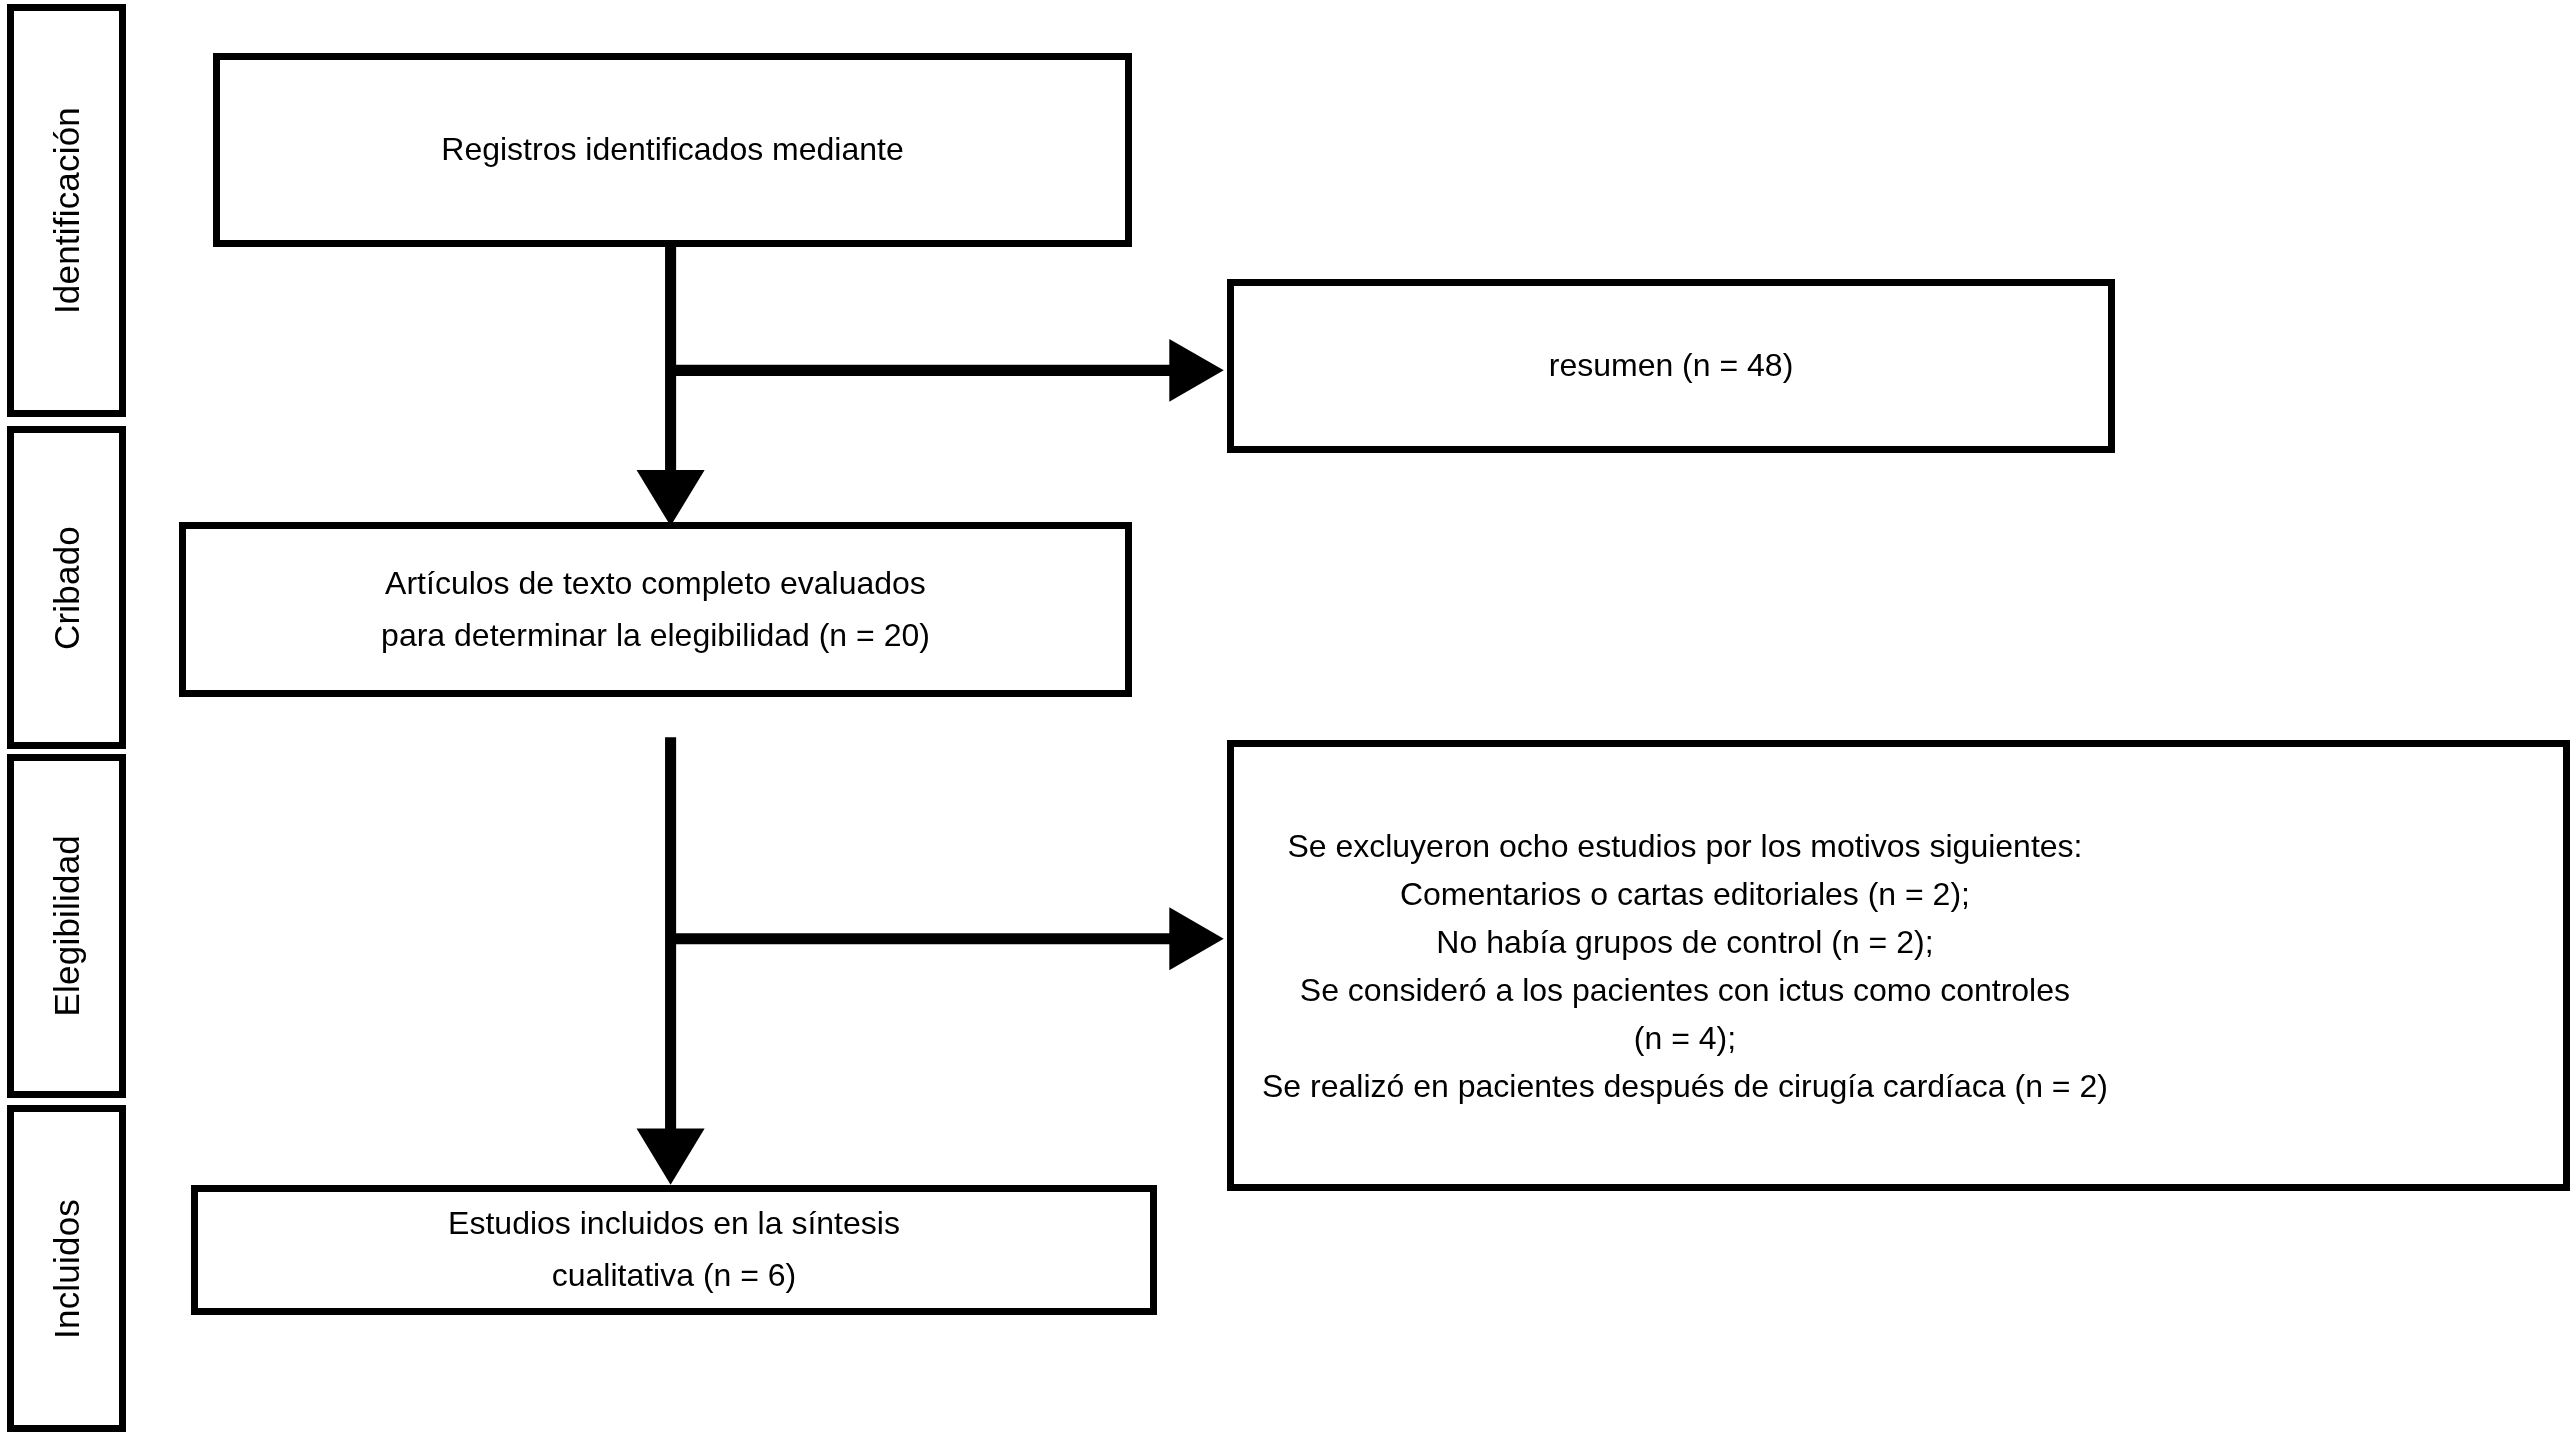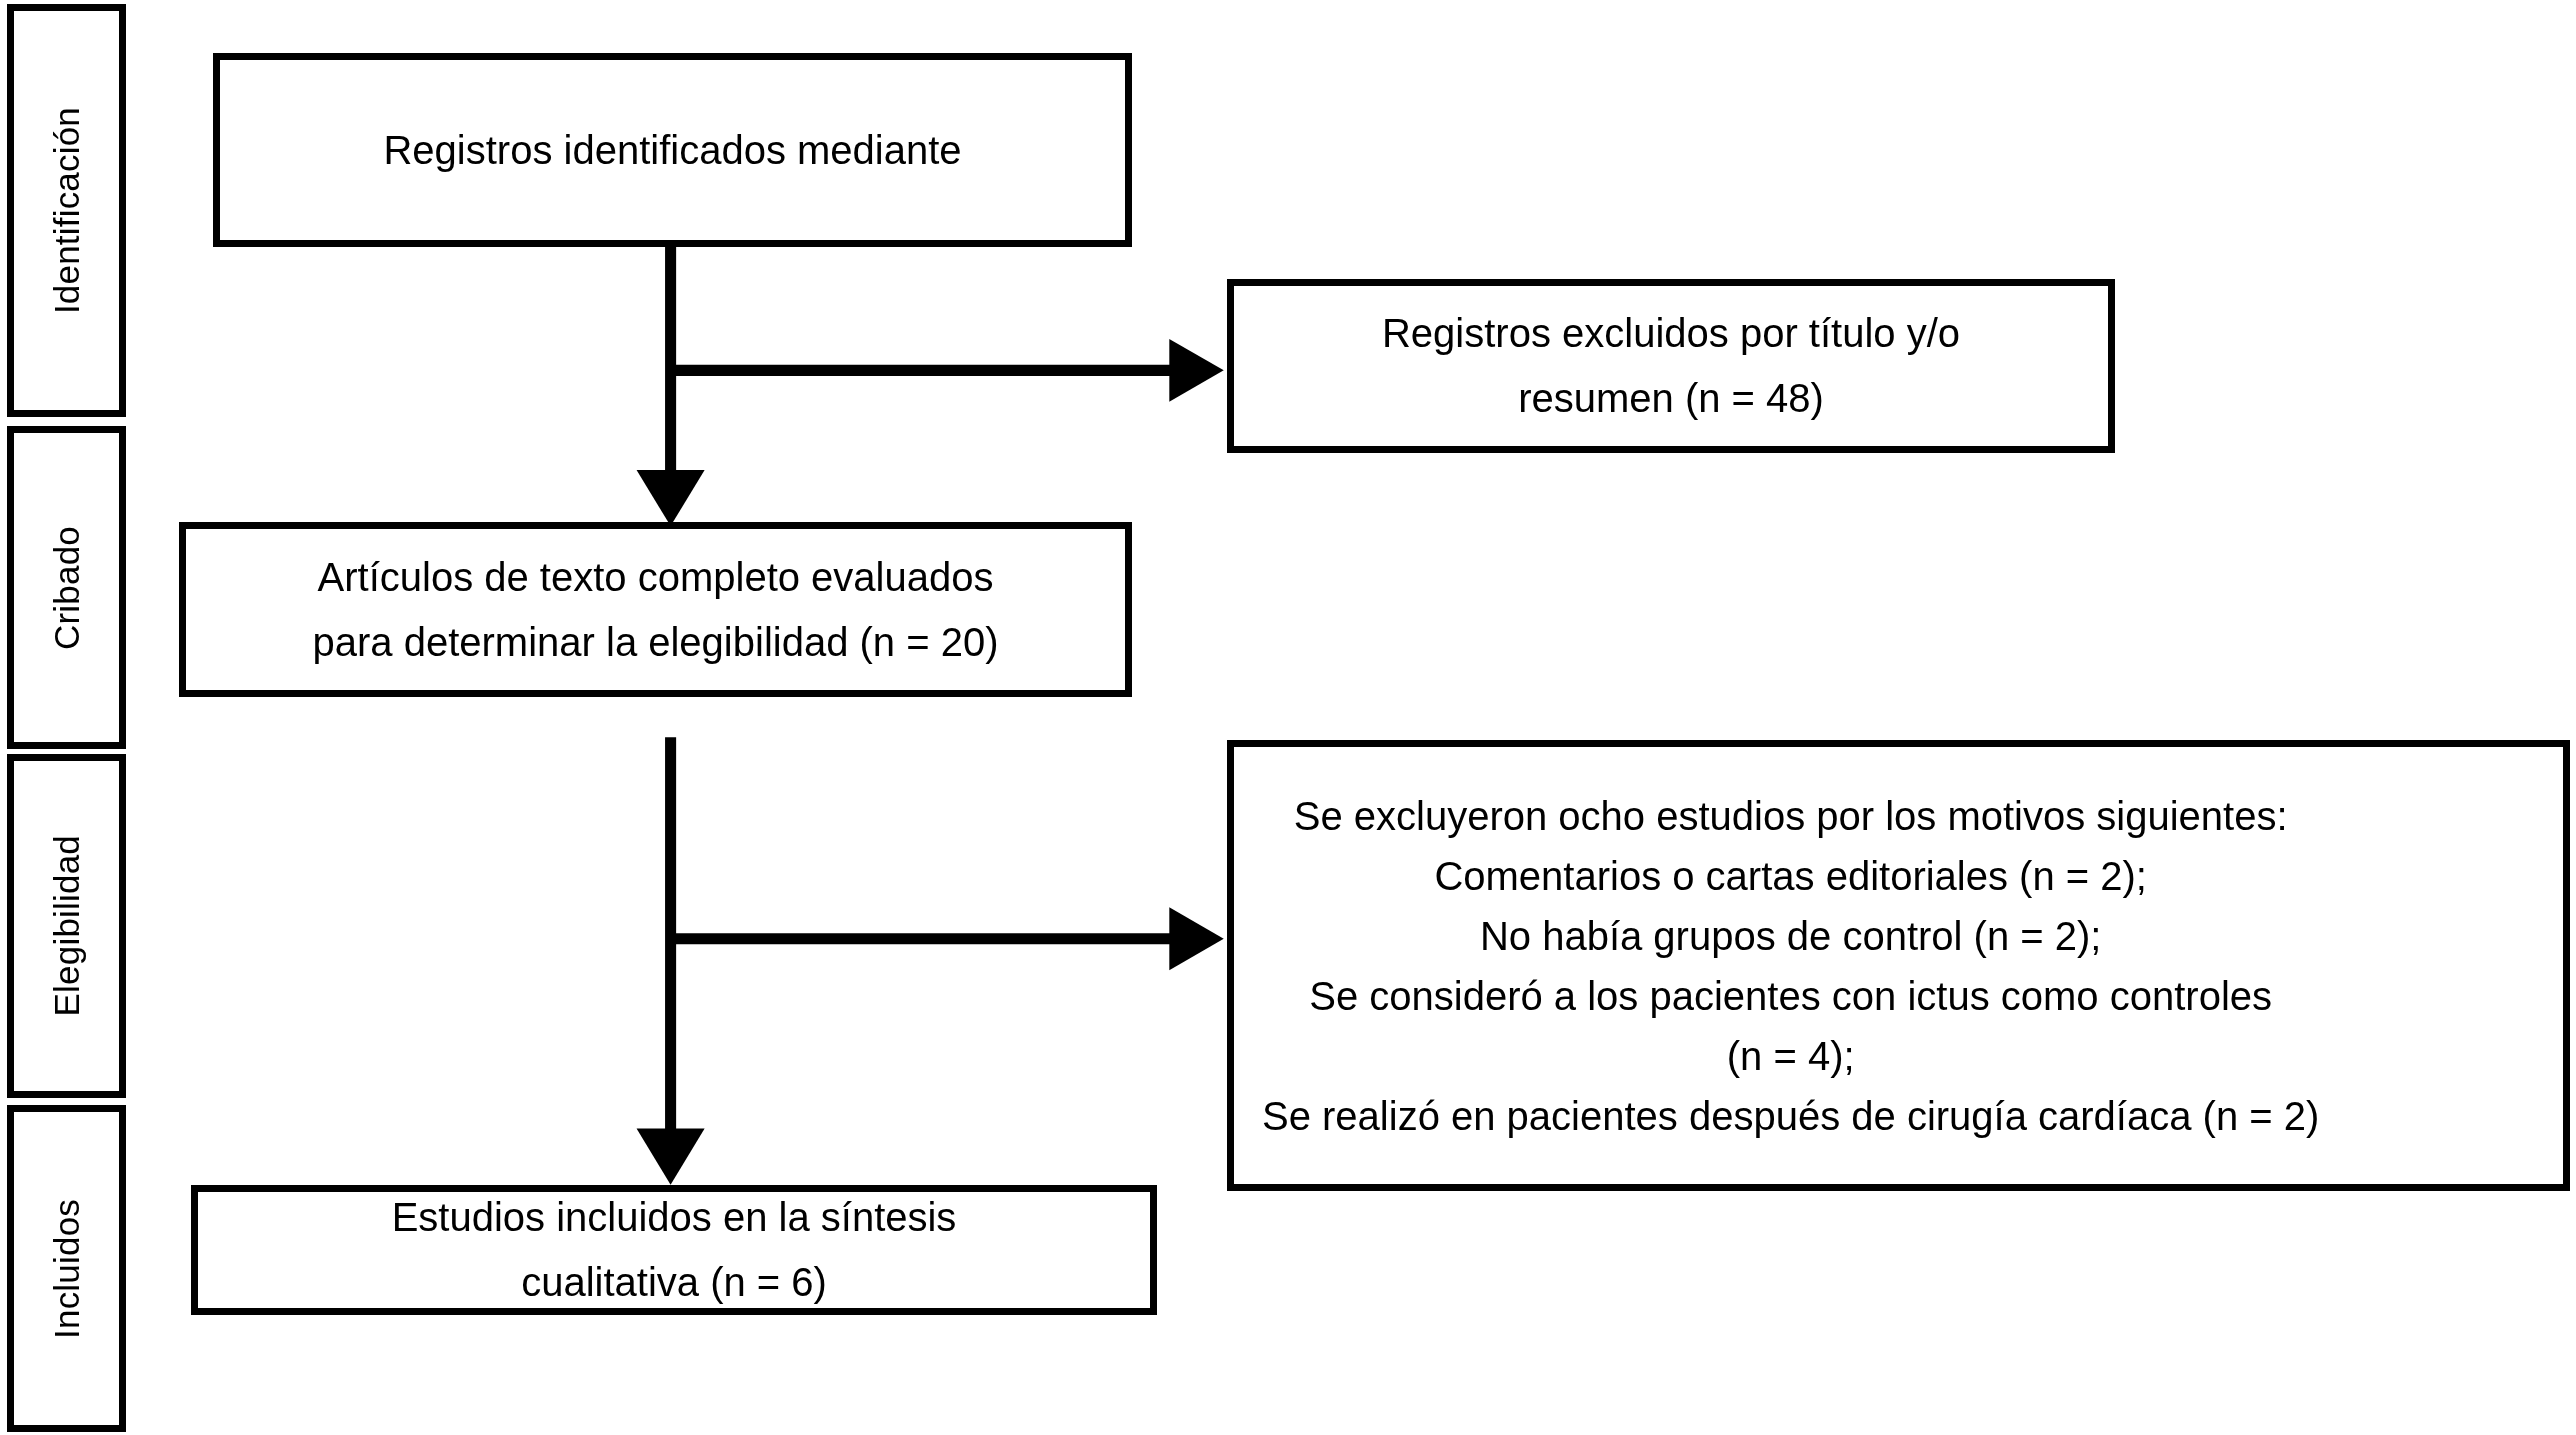--- a/index.html
+++ b/index.html
@@ -47,21 +47,21 @@
     border: 7.7px solid #000000;
     background: #ffffff;
     display: flex;
     flex-direction: column;
     justify-content: center;
   }
   .flow-box.centered { align-items: center; text-align: center; }
   .flow-box.left-aligned { align-items: flex-start; text-align: left; }
 
   .flow-text {
-    font-size: 40px;
+    font-size: 32px;
     line-height: 1.62;
     color: #000000;
     text-align: center;
   }
   .flow-box.centered .flow-text { padding: 0 24px; }
   .flow-box.left-aligned .flow-text { padding: 0 28px; }
 
   .flow-line { display: block; white-space: nowrap; }
 
   
@@ -119,21 +119,20 @@
   </svg>
 
   <div class="flow-box centered" style="left:213px; top:53px; width:919px; height:194px;">
     <div class="flow-text">
       <span class="flow-line">Registros identificados mediante</span>
     </div>
   </div>
 
   <div class="flow-box centered" style="left:1227px; top:279px; width:888px; height:174px;">
     <div class="flow-text">
-      <span class="flow-line">Registros excluidos por título y/o</span>
       <span class="flow-line">resumen (n = 48)</span>
     </div>
   </div>
 
   <div class="flow-box centered" style="left:179px; top:522px; width:953px; height:175px;">
     <div class="flow-text">
       <span class="flow-line">Artículos de texto completo evaluados</span>
       <span class="flow-line">para determinar la elegibilidad (n = 20)</span>
     </div>
   </div>

